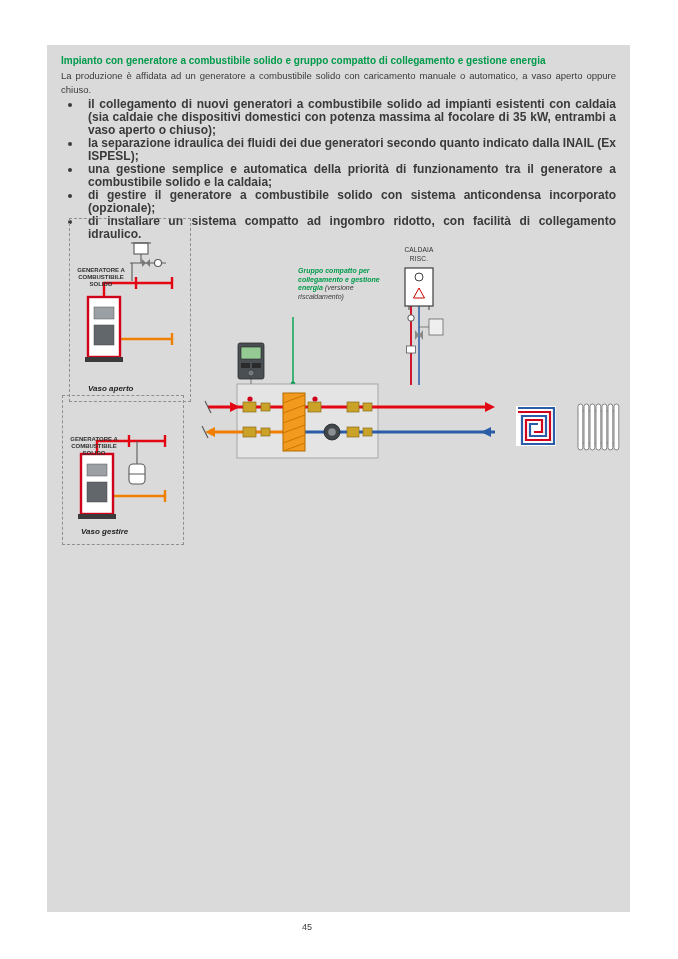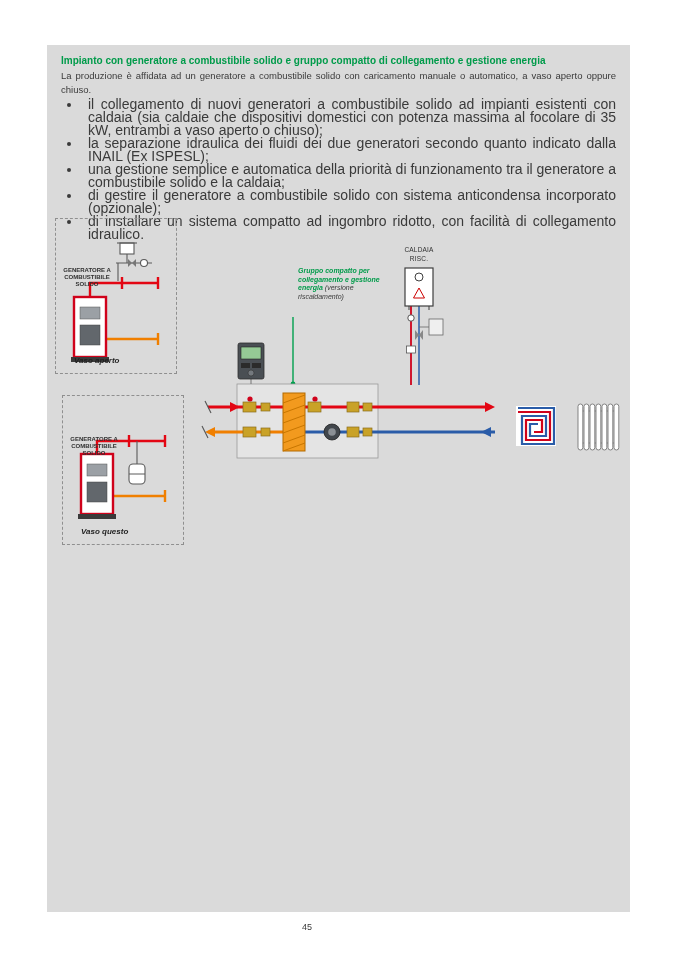--- a/index.html
+++ b/index.html
@@ -28,37 +28,38 @@
     line-height: 14px;
     color: #3a3a3a;
     text-align: justify;
   }
   .bullet-list {
     margin: 1px 0 0 0;
     padding-left: 21px;
     list-style: disc outside;
   }
   .bullet-list li {
-    font-size: 14px;
+    font-size: 12px;
     line-height: 13px;
     color: #3a3a3a;
     text-align: justify;
     padding-left: 6px;
+    font-weight: bold;
   }
   .diagram {
     position: absolute;
     left: 0; top: 170px;
     width: 583px; height: 345px;
   }
   .main-svg { position: absolute; left: 0; top: 0; }
   .vaso-box {
     position: absolute;
     border: 1px dashed #8f8f8f;
   }
-  .box1 { left: 8px; top: 3px; width: 122px; height: 156px; }
+  .box1 { left: 22px; top: 3px; width: 122px; height: 184px; }
   .box2 { left: 15px; top: 180px; width: 122px; height: 150px; }
   .vaso-box svg { position: absolute; left: 0; top: 0; }
   .gen-label {
     position: absolute;
     left: 3px; width: 56px;
     text-align: center;
     font-size: 6px;
     font-weight: bold;
     line-height: 7px;
     color: #2f2f2f;
@@ -291,21 +292,21 @@
             <rect x="24" y="68" width="20" height="12" fill="#9ba0a5" stroke="#555555" stroke-width="0.5"></rect>
             <rect x="24" y="86" width="20" height="20" fill="#62676c" stroke="#444444" stroke-width="0.5"></rect>
             <rect x="15" y="118" width="38" height="5" fill="#3a3a3a"></rect>
           </g>
         </svg>
         <div class="gen-label">
           <span>GENERATORE A</span>
           <span>COMBUSTIBILE</span>
           <span>SOLIDO</span>
         </div>
-        <div class="vaso-caption">Vaso questo</div>
+        <div class="vaso-caption">Vaso gestire</div>
       </div>
 
       <div class="caldaia-label">
         <div>CALDAIA</div>
         <div>RISC.</div>
       </div>
 
       <div class="group-label">
         <span class="gl-bold">Gruppo compatto per collegamento e gestione energia</span>
         <span class="gl-norm">(versione riscaldamento)</span>

